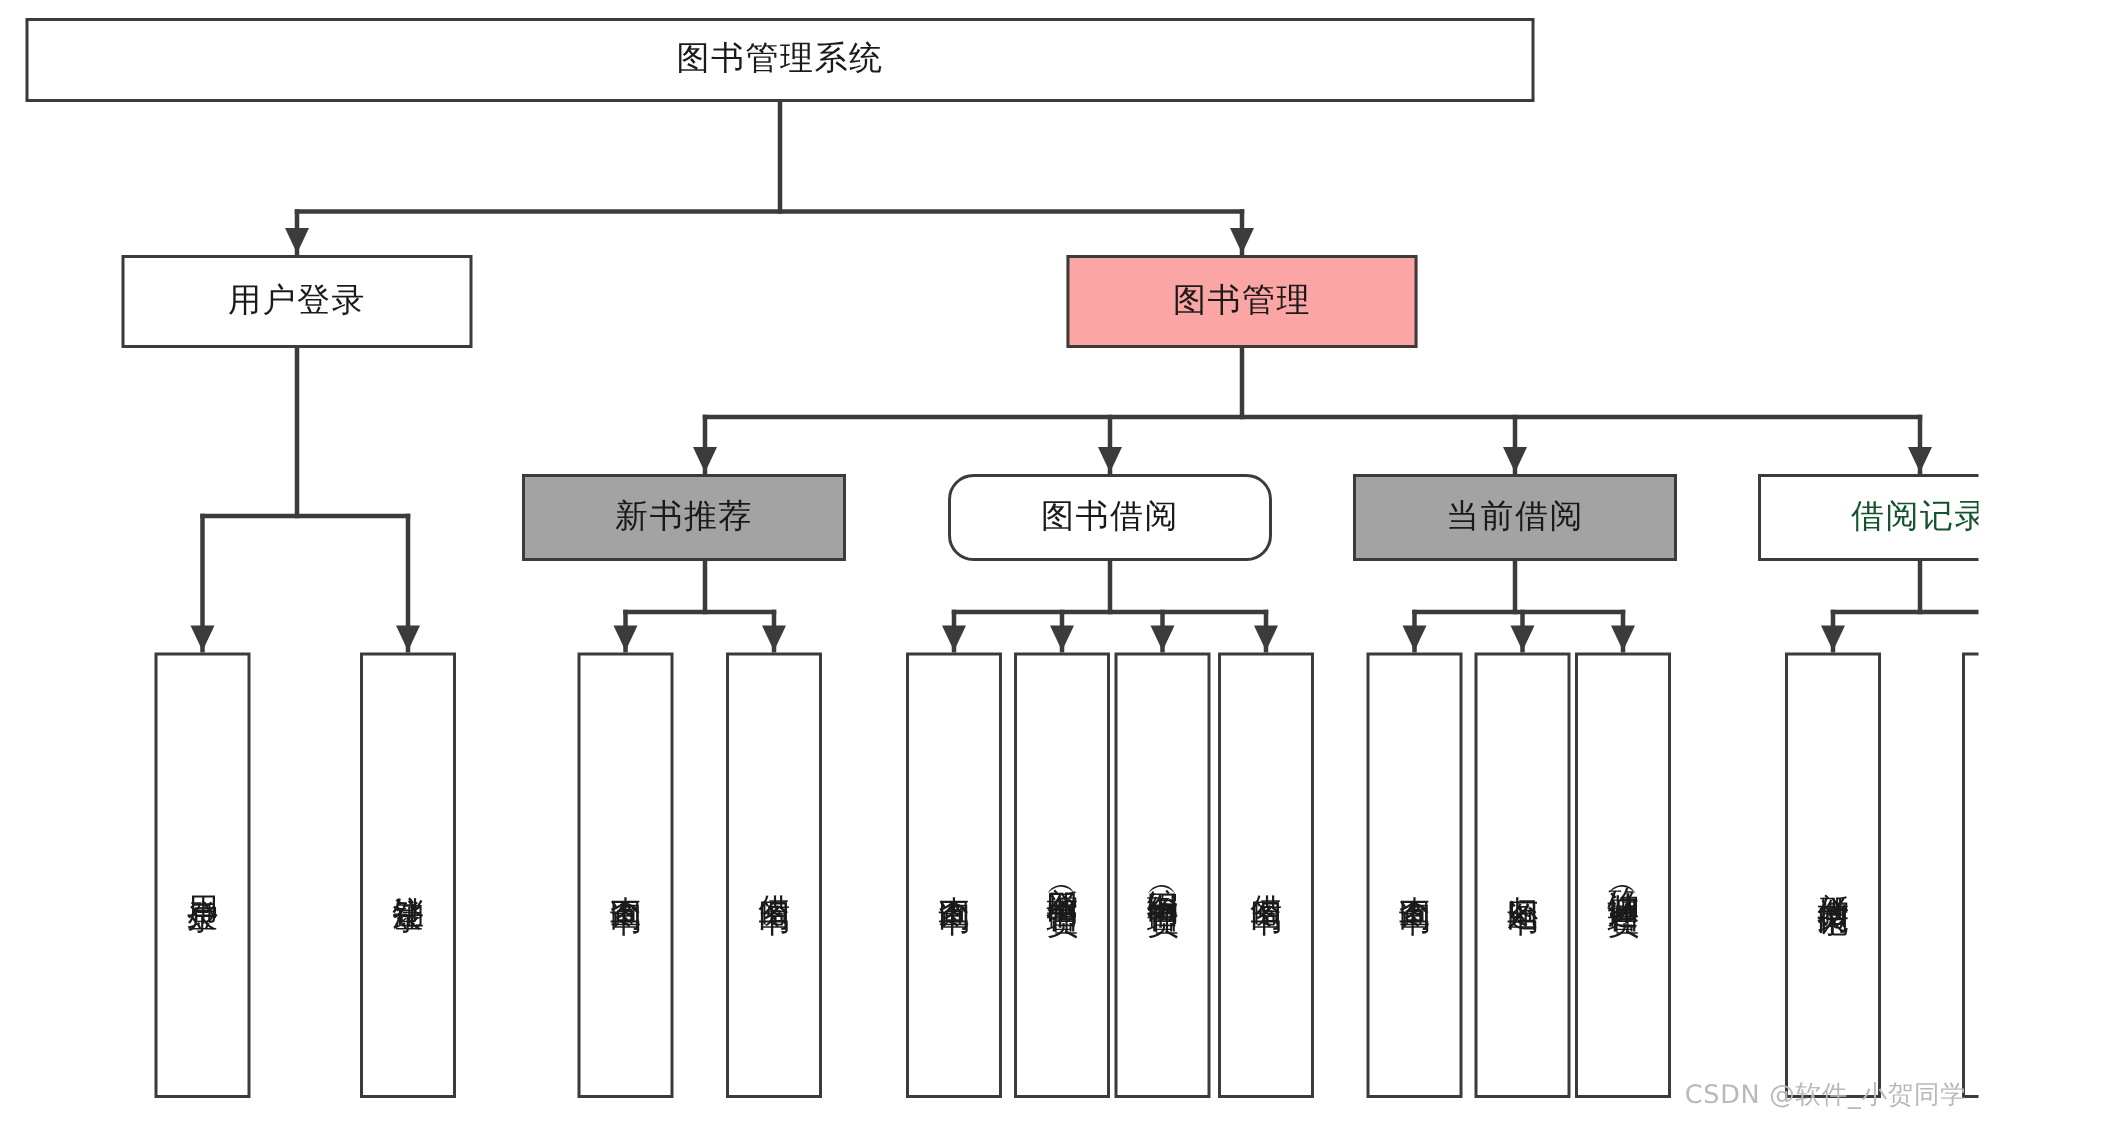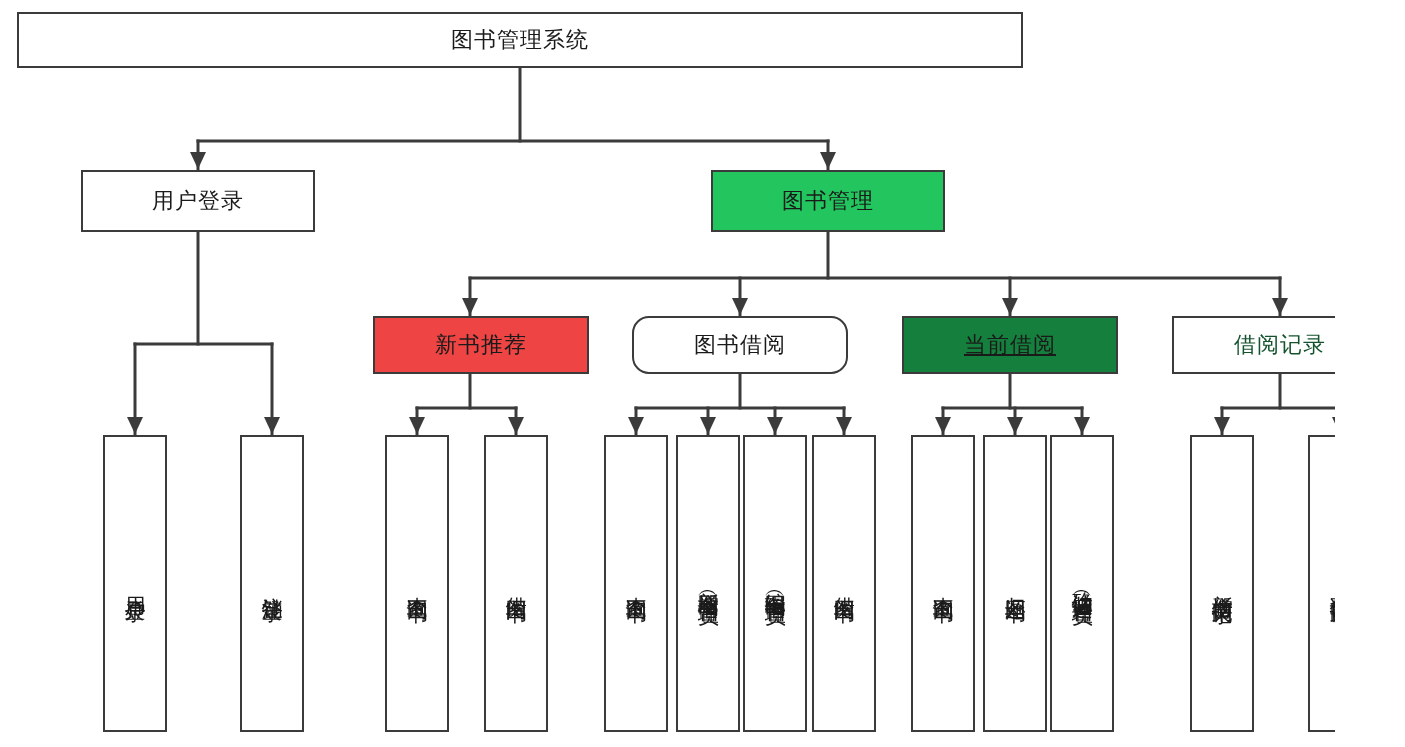--- a/index.html
+++ b/index.html
@@ -10,21 +10,20 @@
   }
   body {
     font-family: "DejaVu Sans", "Liberation Sans", sans-serif;
   }
   #diagram-root {
     position: relative;
     width: 1319px;
     height: 747px;
     background: #ffffff;
     overflow: hidden;
-    padding-left: 16px;
   }
   #edge-layer {
     position: absolute;
     left: 0;
     top: 0;
     width: 1405px;
     height: 747px;
     pointer-events: none;
   }
   .node {
@@ -128,30 +127,30 @@
       <line x1="1340" y1="408" x2="1340" y2="434" stroke="#3b3b3b" stroke-width="3" stroke-linecap="square"></line>
       <path d="M 1332 417 L 1348 417 L 1340 434 Z" fill="#3b3b3b"></path>
     </svg>
   <div id="node-layer">
       <div class="node horiz" style="left: 17px; top: 12px; width: 1006px; height: 56px; border-color: rgb(59, 59, 59); background: rgb(255, 255, 255); color: rgb(26, 26, 26);">
         <span class="hlabel">图书管理系统</span>
       </div>
       <div class="node horiz" style="left: 81px; top: 170px; width: 234px; height: 62px; border-color: rgb(59, 59, 59); background: rgb(255, 255, 255); color: rgb(26, 26, 26);">
         <span class="hlabel">用户登录</span>
       </div>
-      <div class="node horiz" style="left: 711px; top: 170px; width: 234px; height: 62px; border-color: rgb(59, 59, 59); background: #22c55e; color: rgb(26, 26, 26);">
+      <div class="node horiz" style="left: 711px; top: 170px; width: 234px; height: 62px; border-color: rgb(59, 59, 59); background: #fca5a5; color: rgb(26, 26, 26);">
         <span class="hlabel">图书管理</span>
       </div>
-      <div class="node horiz" style="left: 373px; top: 316px; width: 216px; height: 58px; border-color: rgb(59, 59, 59); background: #ef4444; color: rgb(26, 26, 26);">
+      <div class="node horiz" style="left: 348px; top: 316px; width: 216px; height: 58px; border-color: rgb(59, 59, 59); background: #a3a3a3; color: rgb(26, 26, 26);">
         <span class="hlabel">新书推荐</span>
       </div>
       <div class="node horiz" style="left: 632px; top: 316px; width: 216px; height: 58px; border-color: rgb(59, 59, 59); background: rgb(255, 255, 255); color: rgb(26, 26, 26); border-radius: 17px;">
         <span class="hlabel">图书借阅</span>
       </div>
-      <div class="node horiz" style="left: 902px; top: 316px; width: 216px; height: 58px; border-color: rgb(59, 59, 59); background: #15803d; color: rgb(26, 26, 26); text-decoration: underline;">
+      <div class="node horiz" style="left: 902px; top: 316px; width: 216px; height: 58px; border-color: rgb(59, 59, 59); background: #a3a3a3; color: rgb(26, 26, 26);">
         <span class="hlabel">当前借阅</span>
       </div>
       <div class="node horiz" style="left: 1172px; top: 316px; width: 216px; height: 58px; border-color: rgb(59, 59, 59); background: rgb(255, 255, 255); color: #14532d;">
         <span class="hlabel">借阅记录</span>
       </div>
       <div class="node vert" style="left: 103px; top: 435px; width: 64px; height: 297px; border-color: rgb(59, 59, 59); background: rgb(255, 255, 255); color: rgb(26, 26, 26);">
         <span class="vlabel">用户登录</span>
       </div>
       <div class="node vert" style="left: 240px; top: 435px; width: 64px; height: 297px; border-color: rgb(59, 59, 59); background: rgb(255, 255, 255); color: rgb(26, 26, 26);">
         <span class="vlabel">注销登录</span>
@@ -183,13 +182,14 @@
       <div class="node vert" style="left: 1050px; top: 435px; width: 64px; height: 297px; border-color: rgb(59, 59, 59); background: rgb(255, 255, 255); color: rgb(26, 26, 26);">
         <span class="vlabel">确认归还（管理员）</span>
       </div>
       <div class="node vert" style="left: 1190px; top: 435px; width: 64px; height: 297px; border-color: rgb(59, 59, 59); background: rgb(255, 255, 255); color: rgb(26, 26, 26);">
         <span class="vlabel">新增借阅记录</span>
       </div>
       <div class="node vert" style="left: 1308px; top: 435px; width: 64px; height: 297px; border-color: rgb(59, 59, 59); background: rgb(255, 255, 255); color: rgb(26, 26, 26);">
         <span class="vlabel">查询借阅记录</span>
       </div>
     </div>
+  <div id="watermark">CSDN @软件_小贺同学</div>
 </div>
 
 </body></html>

